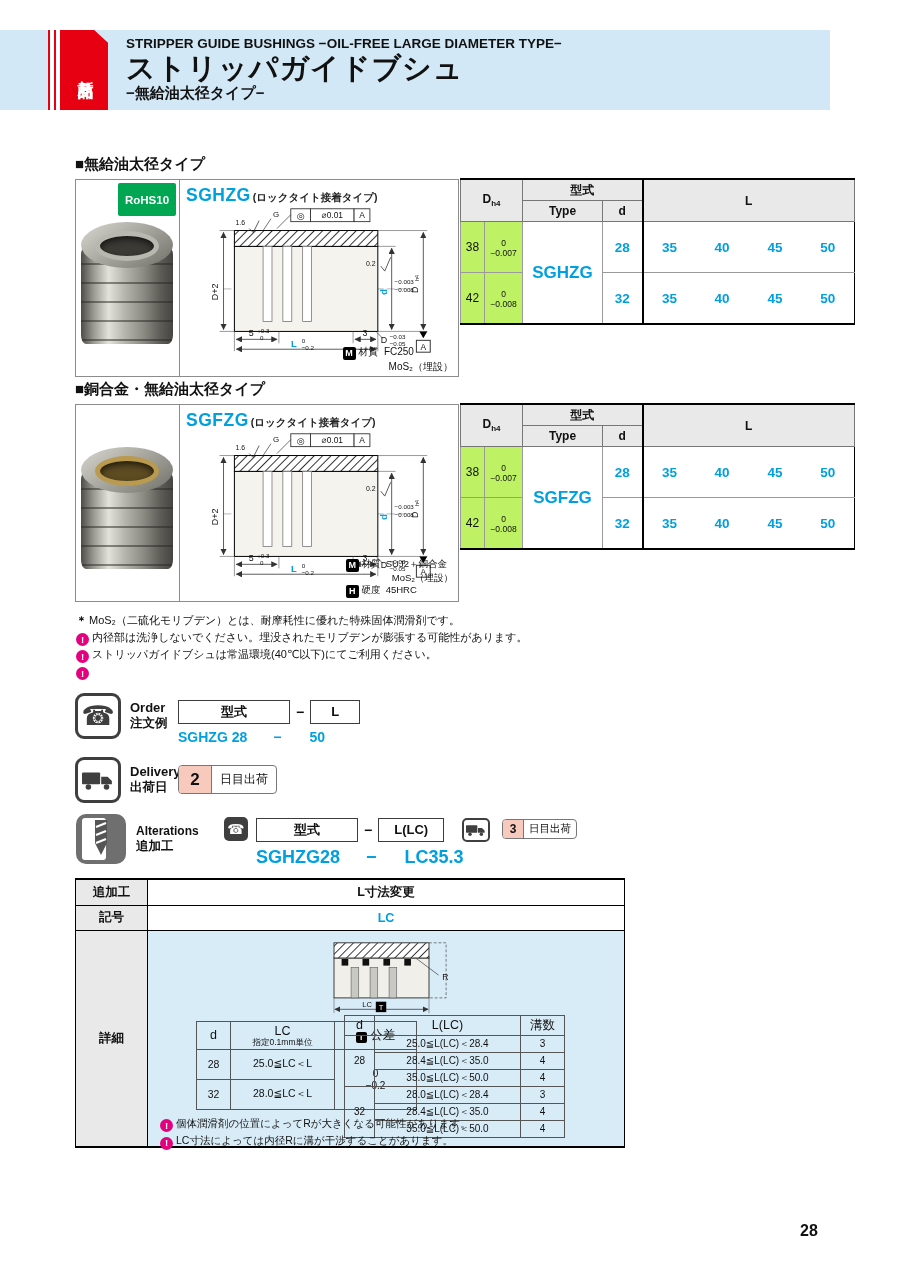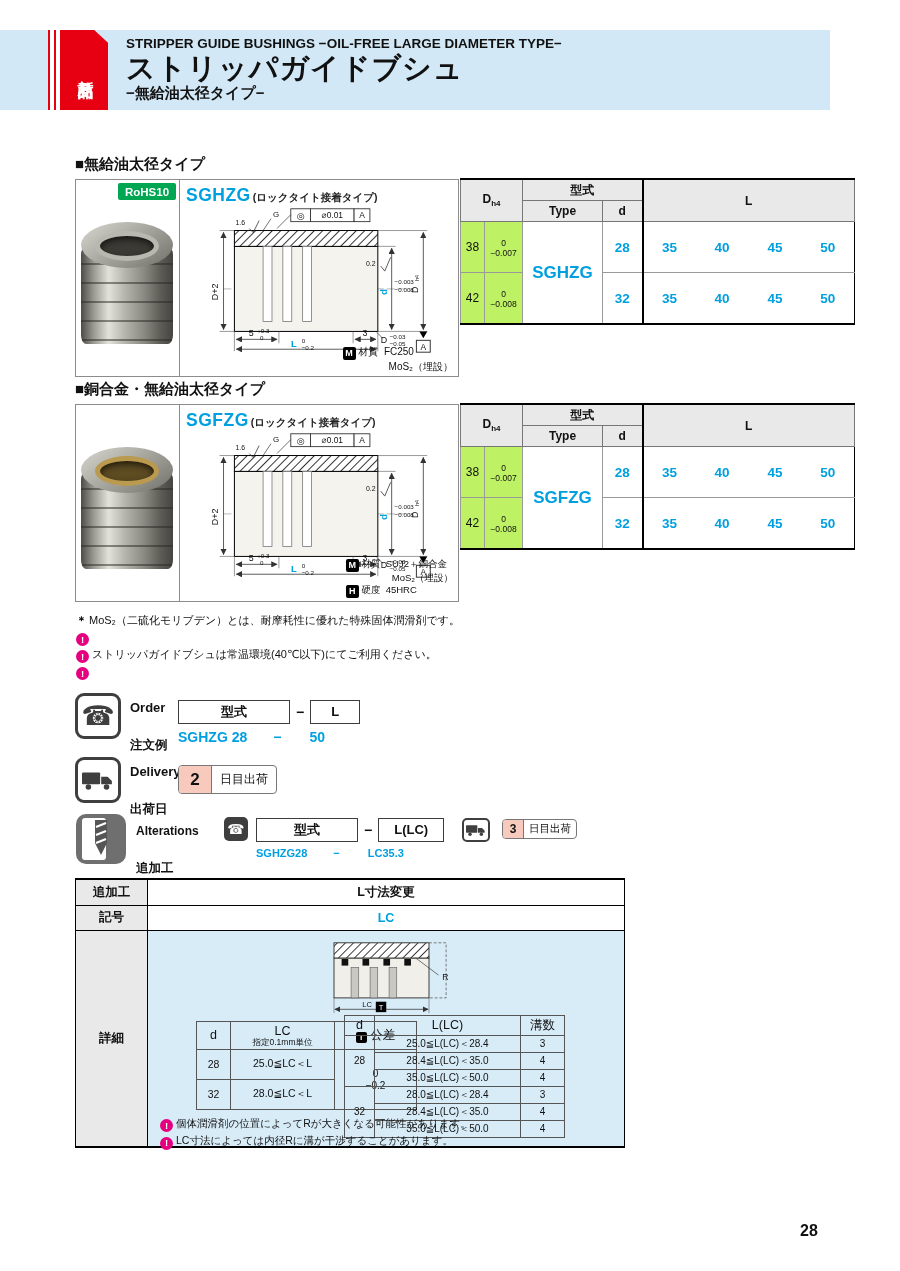--- a/index.html
+++ b/index.html
@@ -17,21 +17,21 @@
   .nbadge span{writing-mode:vertical-rl;color:#fff;font-size:16px;font-weight:bold;letter-spacing:2px;}
   .btexts{position:absolute;left:126px;top:6px;}
   .sub-en{font-size:13.5px;font-weight:bold;}
   .title-jp{font-size:29px;font-weight:bold;letter-spacing:1px;line-height:1.12;margin-top:1px;}
   .sub-jp{font-size:15px;font-weight:bold;}
 
   
   .sec-head{position:absolute;font-size:15px;font-weight:bold;}
   .sec-box{position:absolute;width:382px;height:196px;border:1px solid #8c8c8c;background:#fff;}
   .divider{position:absolute;left:103px;top:0;width:1px;height:100%;background:#8c8c8c;}
-  .rohs{position:absolute;left:42px;top:3px;width:58px;height:17px;background:#00a651;color:#fff;
+  .rohs{position:absolute;left:42px;top:3px;width:58px;height:33px;background:#00a651;color:#fff;
         font-weight:bold;font-size:11.5px;display:flex;align-items:center;justify-content:center;border-radius:2px;}
   .ptitle{position:absolute;left:110px;top:5px;white-space:nowrap;text-align:center;}
   .pcode{color:#00a0e0;font-size:17.5px;font-weight:bold;letter-spacing:.5px;}
   .psuffix{font-size:10.5px;font-weight:bold;color:#222;margin-left:2px;}
   .mat{position:absolute;right:5px;bottom:3px;font-size:10px;line-height:1.3;text-align:left;margin-left:42px;}
   .mat .l2{margin-left:46px;}
   .tagbox{display:inline-block;background:#000;color:#fff;font-size:9px;font-weight:bold;width:13px;height:13px;
           line-height:13px;text-align:center;border-radius:2px;vertical-align:-1px;}
   .tagbox.sm{width:11px;height:11px;line-height:11px;font-size:8px;}
 
@@ -71,27 +71,27 @@
   .star{font-weight:bold;margin-right:2px;}
 
   
   .sq-icon{width:46px;height:46px;border:3px solid #3f3f3f;border-radius:9px;background:#fff;
            display:flex;align-items:center;justify-content:center;box-sizing:border-box;}
   .sq-icon.smt{width:28px;height:24px;border-width:2px;border-radius:5px;}
   .phone-glyph{font-size:27px;color:#3f3f3f;line-height:1;}
   .sm-phone{width:24px;height:24px;background:#3f3f3f;border-radius:5px;color:#fff;
             display:flex;align-items:center;justify-content:center;font-size:14px;}
   .lab{position:absolute;font-weight:bold;line-height:1.25;}
-  .lab .en{font-size:13px;} .lab .jp{font-size:12.5px;margin-top:22px;}
+  .lab .en{font-size:13px;} .lab .jp{font-size:12.5px;}
   .obox{display:inline-block;border:1.5px solid #3c3c3c;text-align:center;font-weight:bold;
         font-size:13px;height:22px;line-height:22px;background:#fff;vertical-align:middle;}
   .w1{width:110px;} .w2{width:48px;} .w3{width:100px;} .w4{width:64px;}
   .dash{font-size:14px;font-weight:bold;margin:0 6px;vertical-align:middle;}
   .example{margin-top:5px;color:#00a0e0;font-weight:bold;font-size:14px;}
-  .example.small{font-size:11px;}
+  .example.small{font-size:18px;}
   .ex2{margin-left:26px;} .ex3{margin-left:28px;}
   .daybox{display:inline-flex;border:1.5px solid #777;border-radius:4px;overflow:hidden;background:#fff;align-items:stretch;}
   .daybox .num{background:#f8cabd;font-weight:bold;border-right:1.5px solid #777;display:flex;
                align-items:center;justify-content:center;}
   .daybox.big .num{width:32px;height:27px;font-size:17px;}
   .daybox.big .lblx{font-size:12px;padding:0 8px;display:flex;align-items:center;}
   .daybox.smx .num{width:20px;height:18px;font-size:12px;}
   .daybox.smx .lblx{font-size:10.5px;padding:0 5px;display:flex;align-items:center;}
   .alt-icon{width:52px;height:52px;}
 
@@ -415,21 +415,21 @@
         <td class="v">45</td>
         <td class="v">50</td>
       </tr>
     </tbody>
   </table>
 
   <div class="notes">
     <div><span class="star">＊</span><span>MoS₂（二硫化モリブデン）とは、耐摩耗性に優れた特殊固体潤滑剤です。</span></div>
     <div><span class="alert">
           <span>!</span>
-        </span></div>
+        </span><span>内径部は洗浄しないでください。埋没されたモリブデンが膨張する可能性があります。</span></div>
     <div><span class="alert">
           <span>!</span>
         </span><span>ストリッパガイドブシュは常温環境(40℃以下)にてご利用ください。</span></div>
     <div><span class="alert">
           <span>!</span>
         </span></div>
   </div>
 
   <div class="sq-icon abs" style="left:75px;top:693px">
     <span class="phone-glyph">☎</span>

